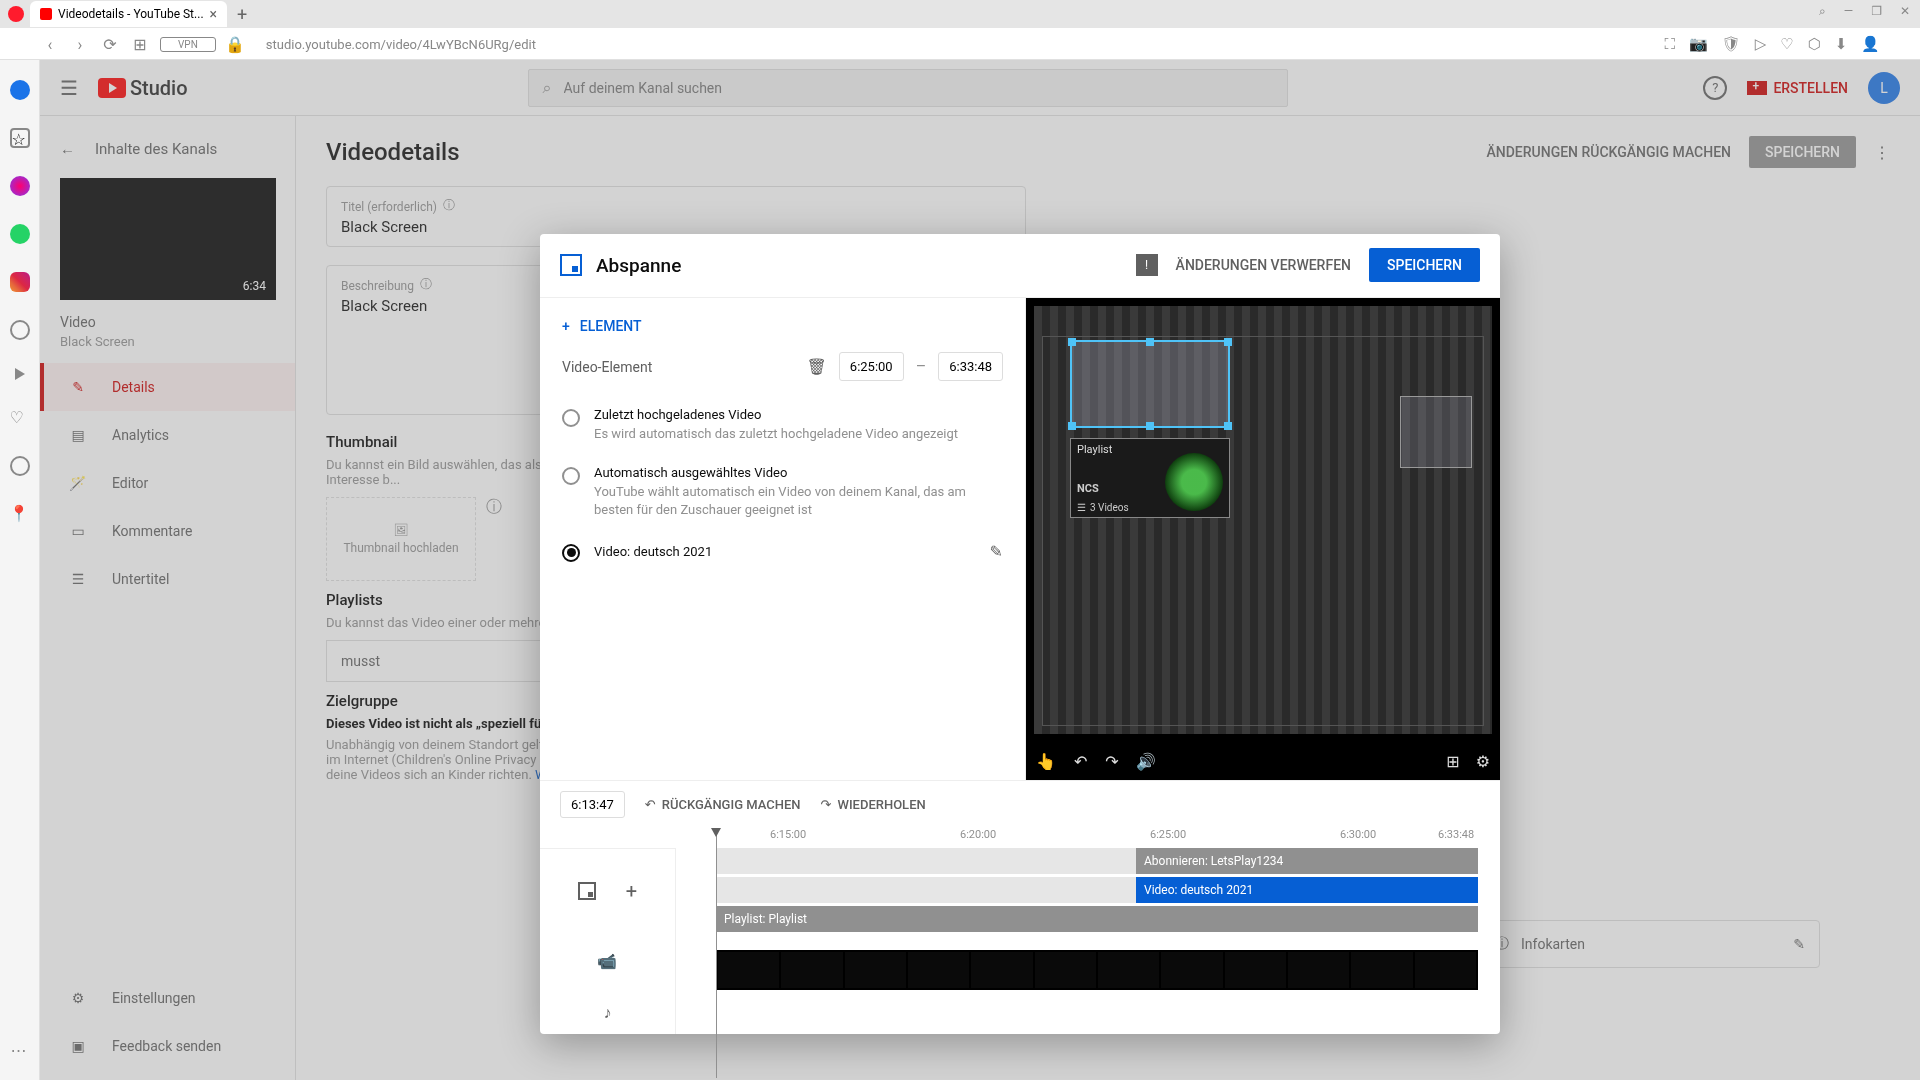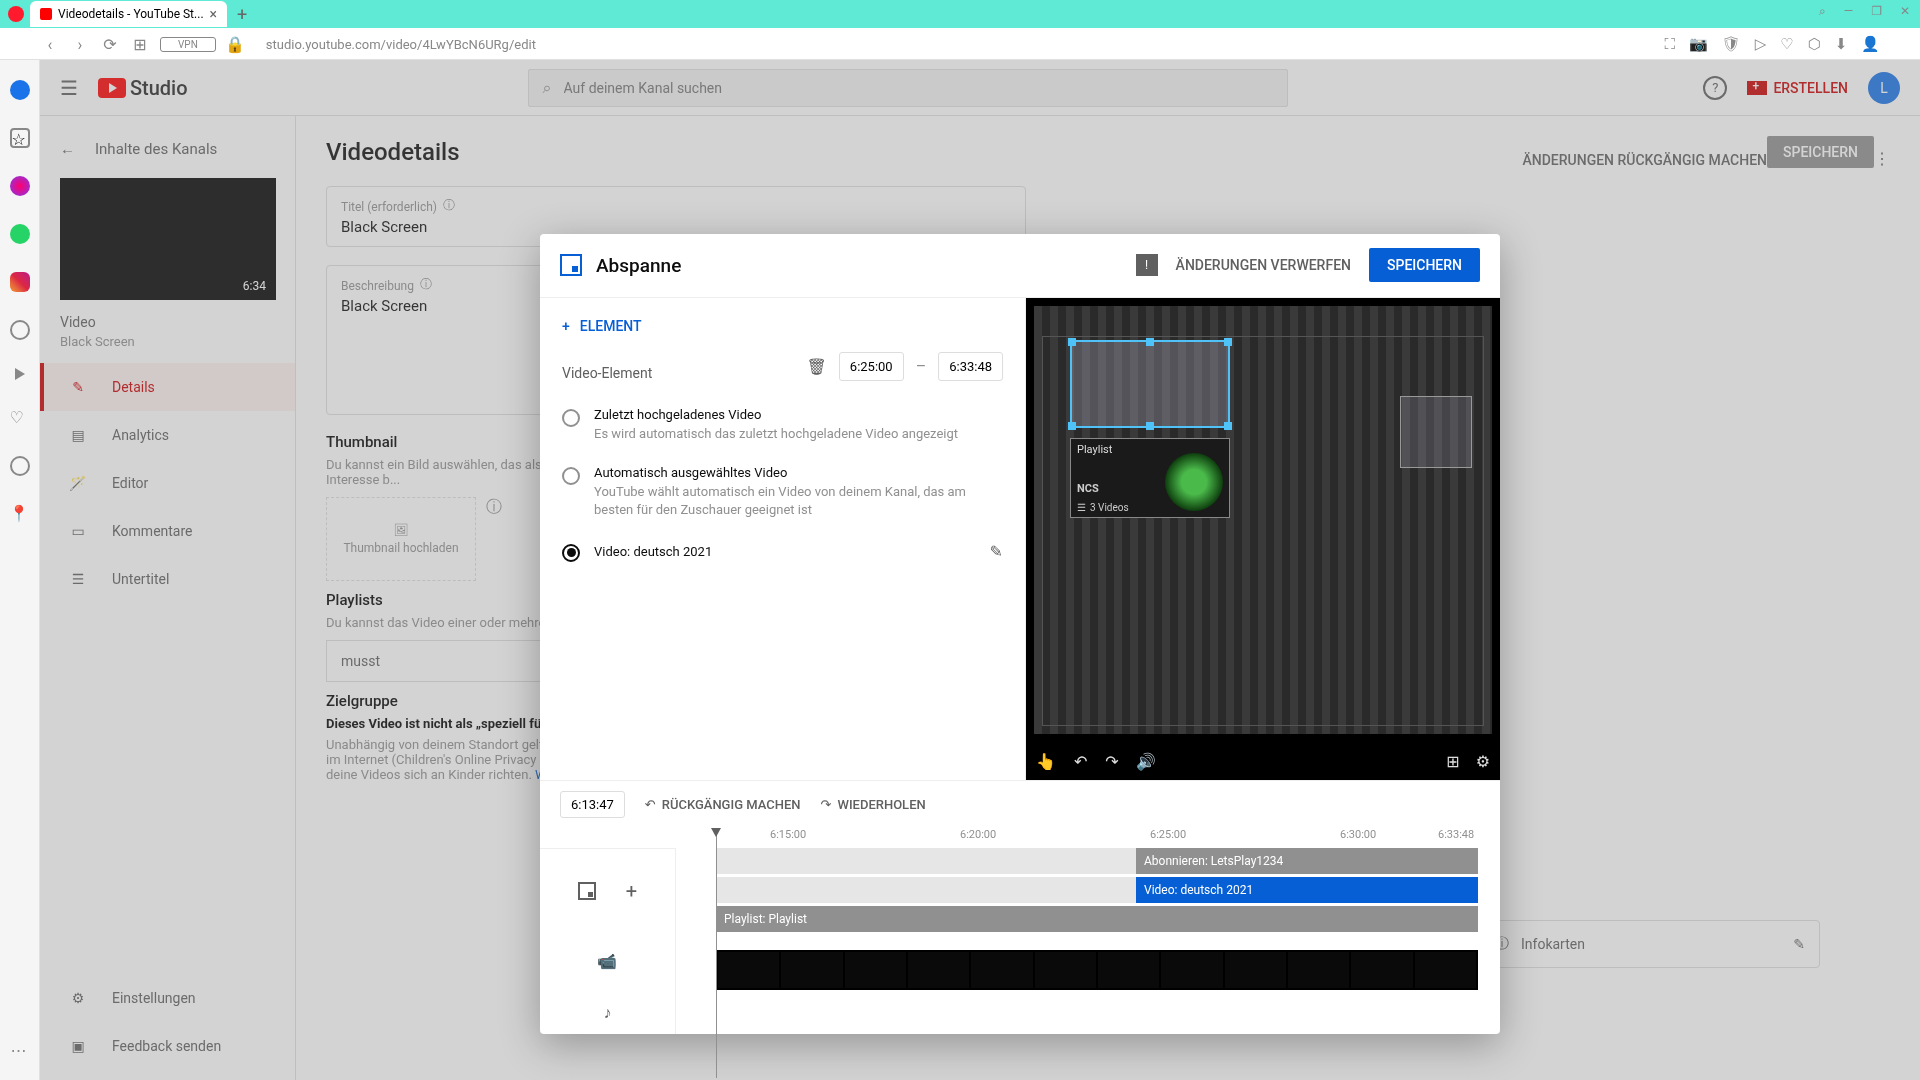--- a/index.html
+++ b/index.html
@@ -1,20 +1,20 @@
 <!DOCTYPE html>
 <html><head>
 <meta charset="utf-8">
 <style>
 * { margin: 0; padding: 0; box-sizing: border-box; font-family: Roboto, Arial, sans-serif; }
 body { width: 1920px; height: 1080px; overflow: hidden; background: #fff; position: relative; }
 
 
 .browser-chrome { height: 60px; background: #fff; border-bottom: 1px solid #e0e0e0; }
-.tab-strip { height: 28px; display: flex; align-items: center; padding-left: 30px; background: #5eead4; }
+.tab-strip { height: 28px; display: flex; align-items: center; padding-left: 30px; background: #e5e5e5; }
 .opera-logo { position: absolute; left: 8px; top: 6px; width: 16px; height: 16px; background: #ff1b2d; border-radius: 50%; }
 .tab { display: flex; align-items: center; height: 26px; padding: 0 10px; background: #fff; border-radius: 6px 6px 0 0; font-size: 12px; gap: 6px; max-width: 200px; }
 .tab-icon { width: 12px; height: 12px; background: #ff0000; border-radius: 2px; }
 .tab-close { color: #666; font-size: 14px; }
 .new-tab { color: #666; padding: 0 10px; font-size: 18px; }
 .addr-bar { height: 32px; display: flex; align-items: center; padding: 0 40px; gap: 10px; }
 .nav-btn { color: #888; font-size: 16px; width: 20px; text-align: center; }
 .url-text { color: #888; font-size: 13px; margin-left: 10px; }
 .addr-right { margin-left: auto; display: flex; gap: 14px; color: #888; }
 .addr-right span { font-size: 15px; }
@@ -57,21 +57,21 @@
 .video-name { padding: 0 20px 14px; font-size: 13px; color: #909090; }
 .nav-item { display: flex; align-items: center; padding: 14px 28px; gap: 24px; font-size: 14px; color: #606060; }
 .nav-item.active { color: #cc0000; border-left: 4px solid #cc0000; padding-left: 24px; background: #fef0f0; }
 .nav-icon { width: 20px; height: 20px; display: flex; align-items: center; justify-content: center; }
 .sidebar-bottom { position: absolute; bottom: 10px; width: 100%; }
 
 
 .content { position: absolute; left: 256px; top: 56px; right: 0; bottom: 0; padding: 20px 30px; overflow: hidden; }
 .content-hdr { display: flex; align-items: center; margin-bottom: 18px; }
 .content-title { font-size: 24px; font-weight: 500; color: #0d0d0d; }
-.content-actions { margin-left: auto; display: flex; align-items: flex-end; }
+.content-actions { margin-left: auto; display: flex; align-items: center; gap: 18px; }
 .link-btn { color: #606060; font-size: 14px; font-weight: 500; }
 .save-pill { background: #909090; color: #fff; padding: 8px 16px; border-radius: 2px; font-size: 14px; font-weight: 500; }
 .field-box { border: 1px solid #ddd; border-radius: 4px; padding: 10px 14px; margin-bottom: 18px; width: 700px; }
 .field-label { font-size: 12px; color: #909090; display: flex; align-items: flex-end; gap: 6px; }
 .field-val { font-size: 15px; color: #0d0d0d; margin-top: 4px; }
 .field-box.tall { height: 150px; }
 .section-title { font-size: 15px; font-weight: 500; margin-bottom: 6px; margin-top: 10px; }
 .section-desc { font-size: 13px; color: #909090; margin-bottom: 10px; max-width: 700px; }
 .thumb-slot { width: 150px; height: 84px; border: 1px dashed #ddd; display: flex; flex-direction: column; align-items: center; justify-content: center; font-size: 12px; color: #909090; gap: 4px; }
 .playlist-select { width: 700px; border: 1px solid #ddd; padding: 12px 14px; font-size: 14px; color: #606060; }
@@ -87,21 +87,21 @@
 .endscreen-icon::after { content: ''; position: absolute; right: 2px; bottom: 2px; width: 6px; height: 6px; background: #065fd4; }
 .modal-title { font-size: 19px; font-weight: 500; color: #0d0d0d; }
 .modal-hdr-right { margin-left: auto; display: flex; align-items: center; gap: 18px; }
 .feedback-icon { width: 22px; height: 22px; background: #606060; display: flex; align-items: center; justify-content: center; color: #fff; font-size: 12px; }
 .discard-btn { color: #606060; font-size: 14px; font-weight: 500; }
 .save-btn { background: #065fd4; color: #fff; padding: 9px 18px; border-radius: 2px; font-size: 14px; font-weight: 500; }
 
 .modal-body { flex: 1; display: flex; border-top: 1px solid #eee; }
 .left-panel { width: 486px; border-right: 1px solid #eee; padding: 14px 22px; }
 .add-element { display: flex; align-items: center; gap: 10px; color: #065fd4; font-size: 14px; font-weight: 500; padding: 6px 0 18px; }
-.element-hdr { display: flex; align-items: flex-end; margin-bottom: 18px; }
+.element-hdr { display: flex; align-items: center; margin-bottom: 18px; }
 .element-label { font-size: 14px; color: #606060; }
 .element-tools { margin-left: auto; display: flex; align-items: center; gap: 12px; }
 .trash { color: #606060; font-size: 16px; }
 .time-box { border: 1px solid #ddd; padding: 6px 10px; font-size: 13px; border-radius: 3px; }
 .dash { color: #909090; }
 .radio-row { display: flex; padding: 8px 0 14px; gap: 14px; }
 .radio { width: 18px; height: 18px; border: 2px solid #909090; border-radius: 50%; flex-shrink: 0; margin-top: 2px; }
 .radio.checked { border-color: #0d0d0d; display: flex; align-items: center; justify-content: center; }
 .radio.checked::after { content: ''; width: 9px; height: 9px; background: #0d0d0d; border-radius: 50%; }
 .radio-text { font-size: 13px; }

